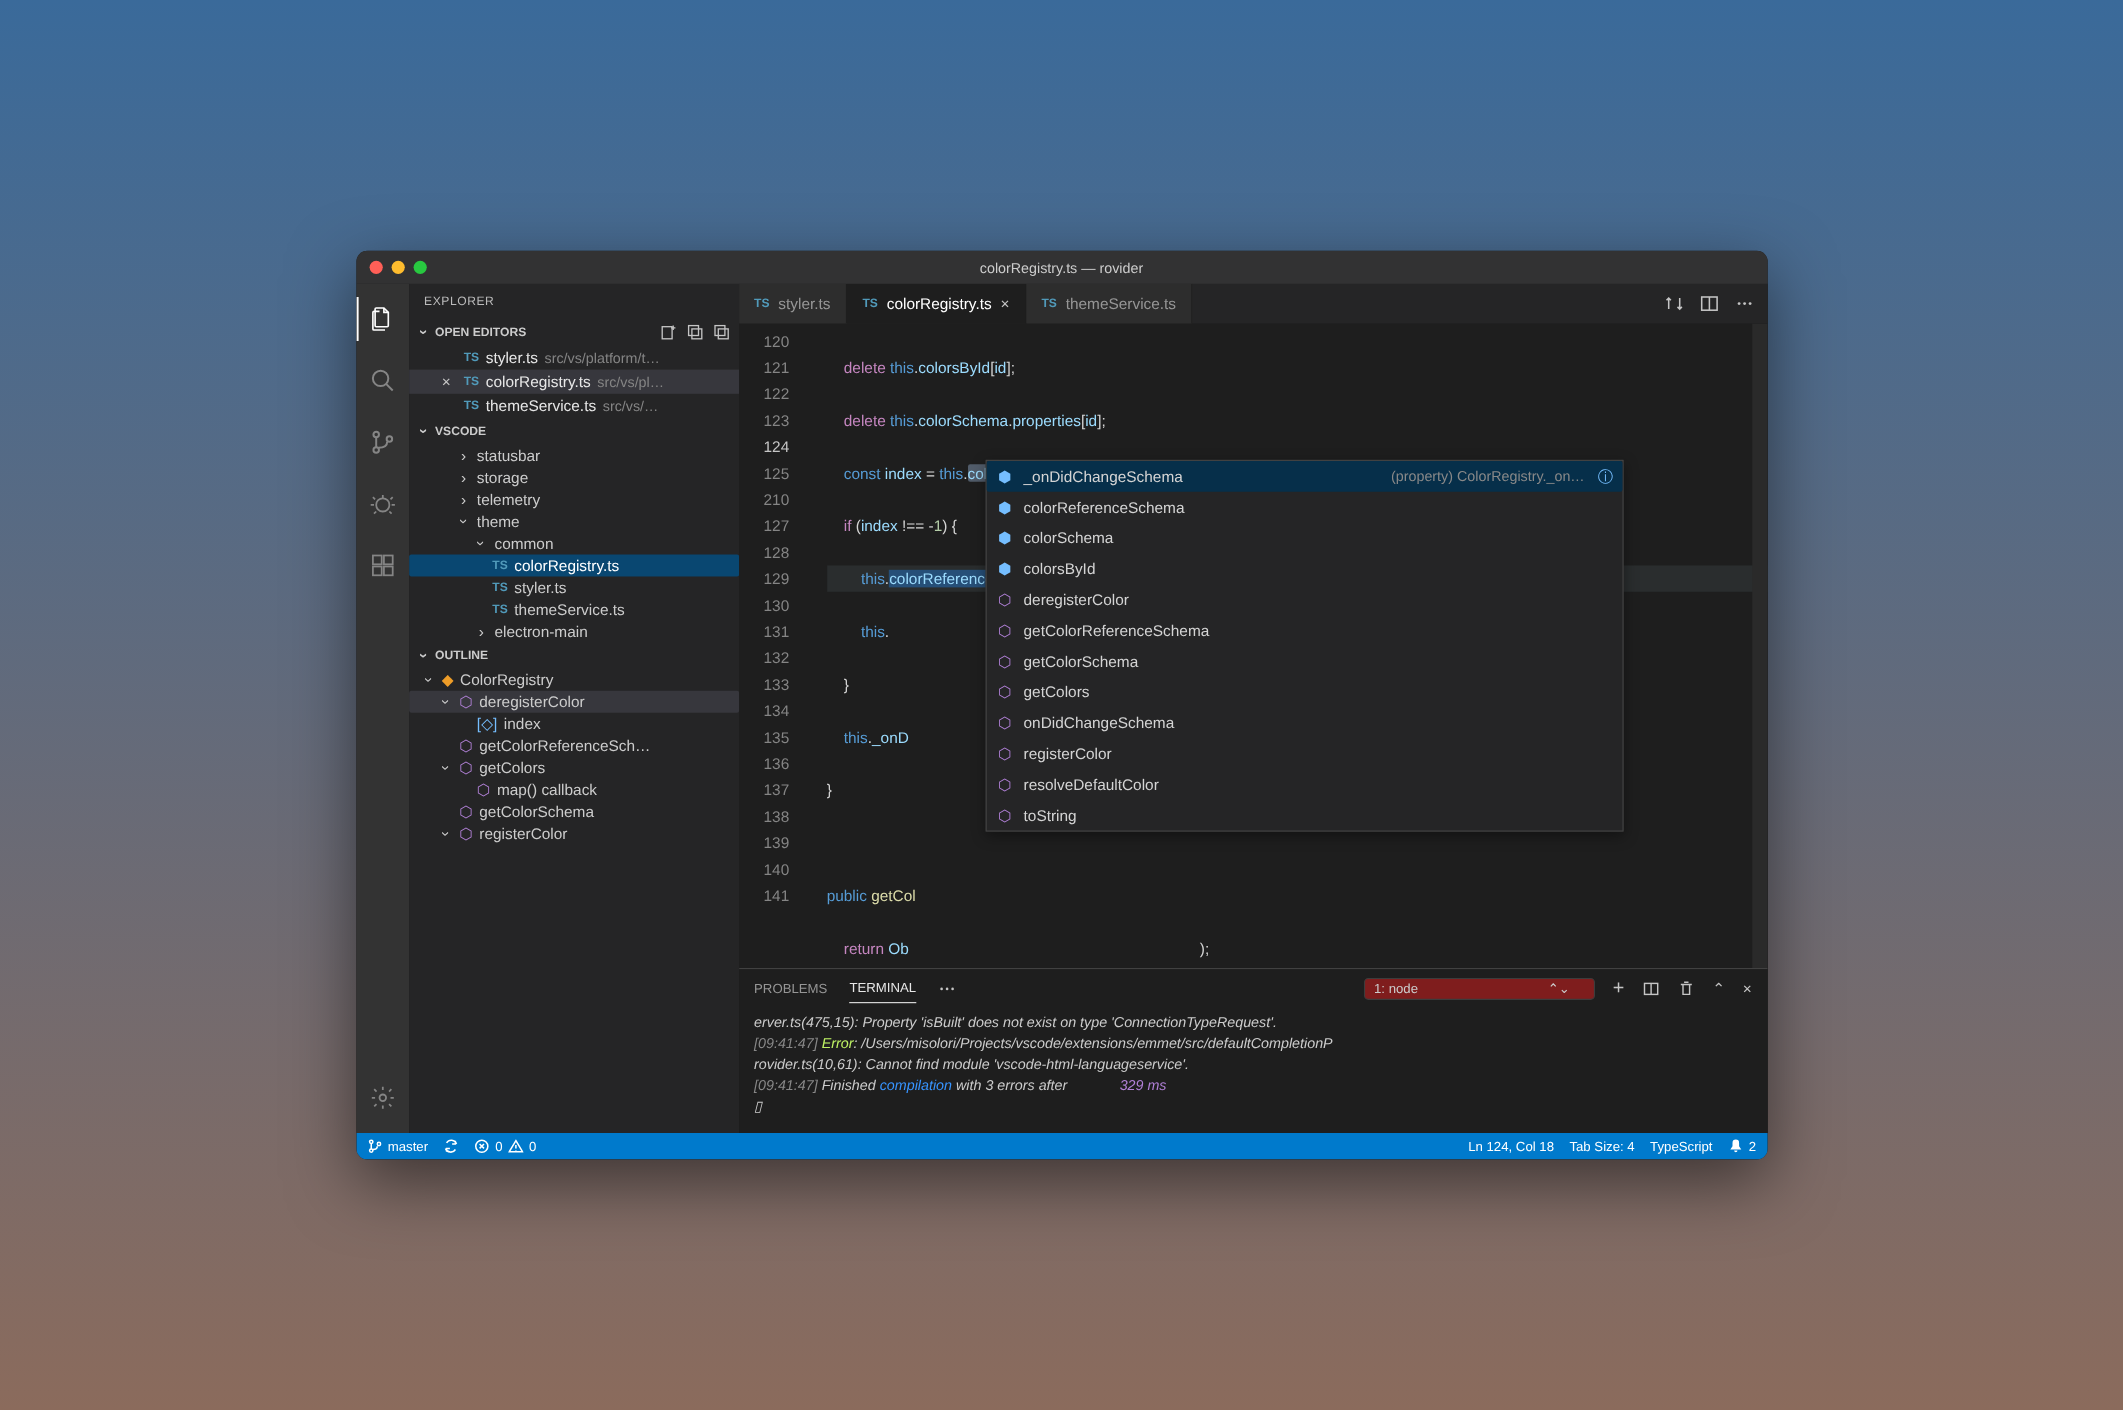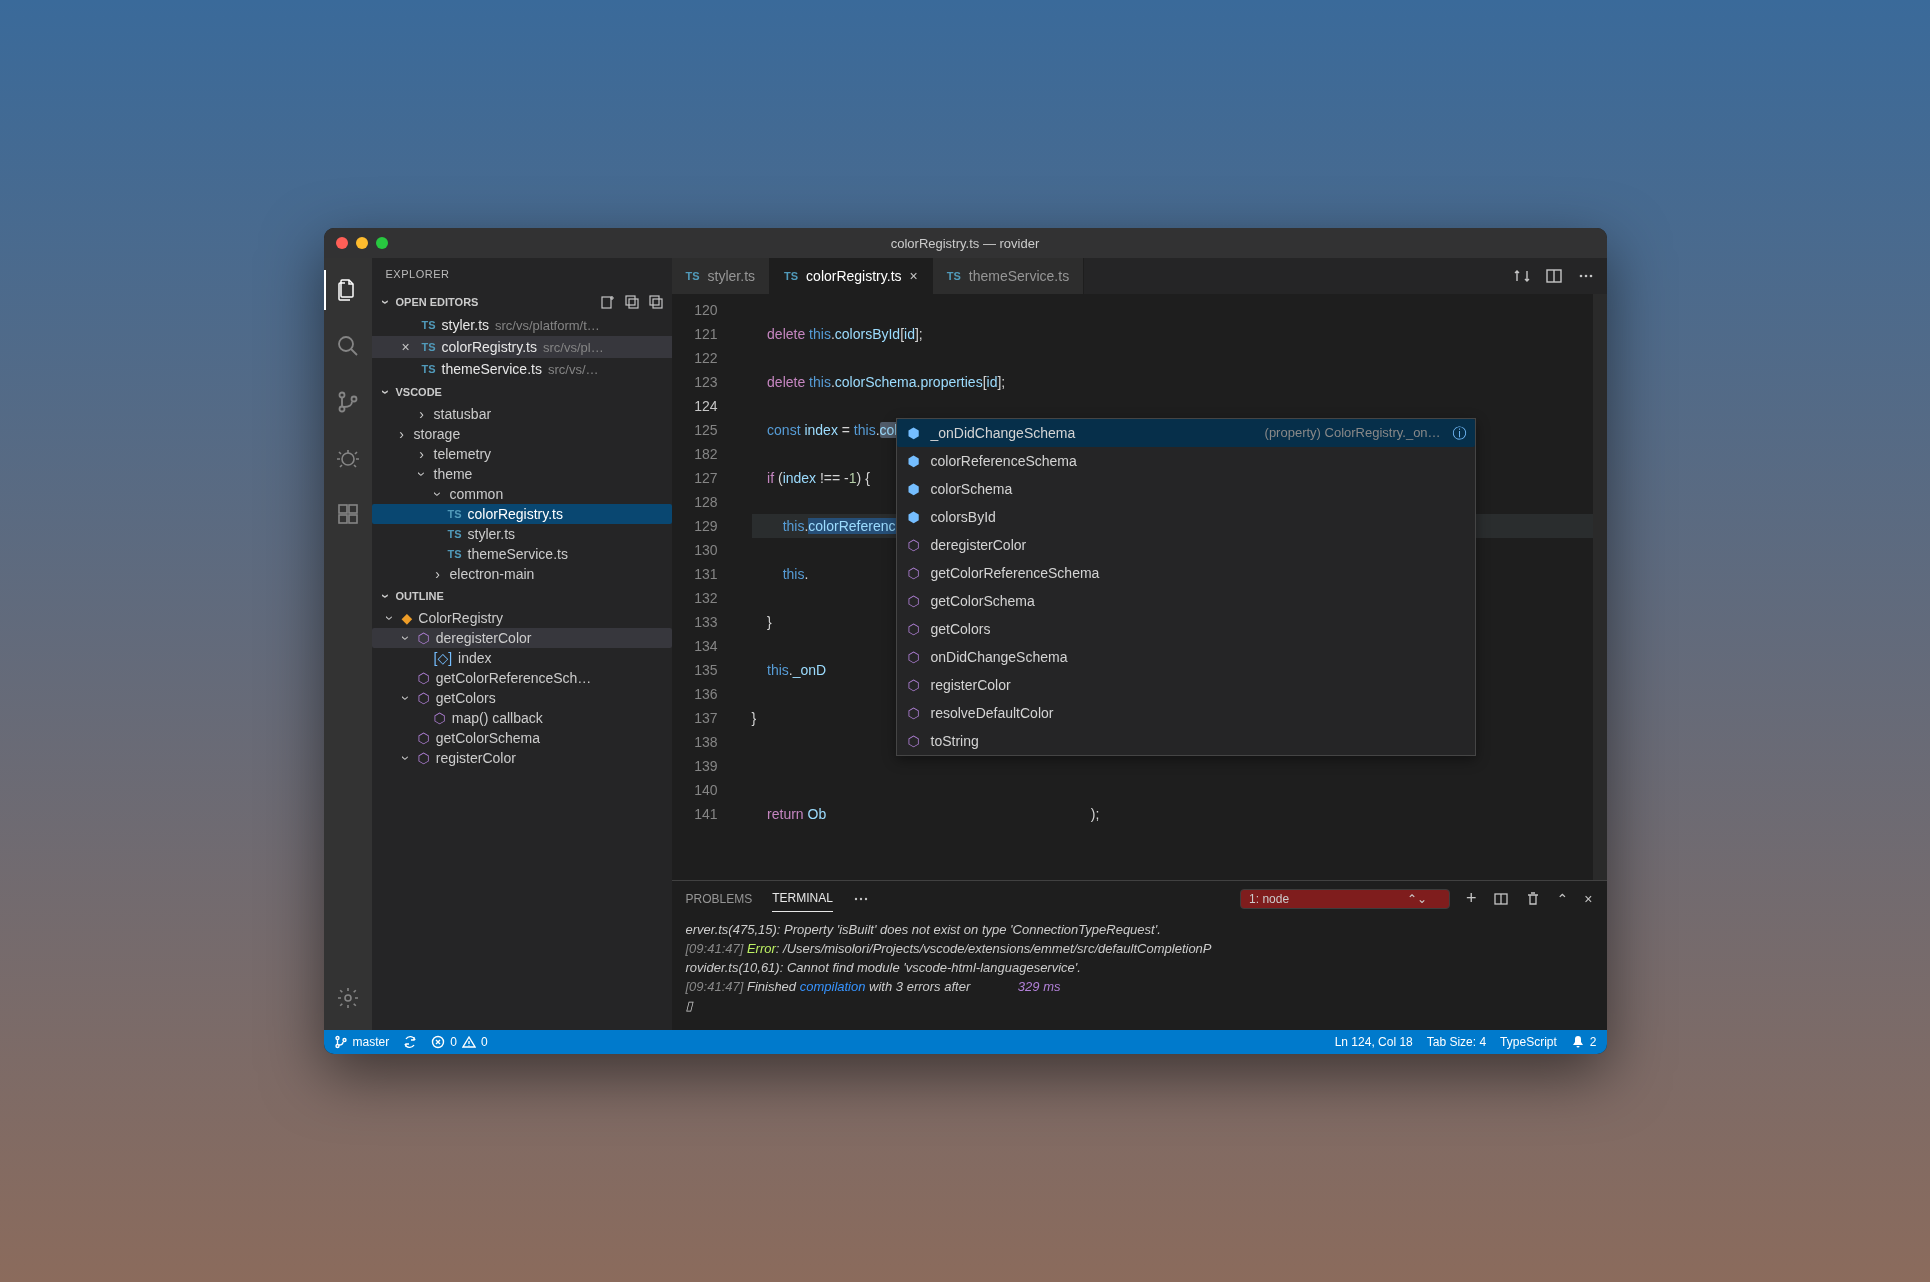--- a/index.html
+++ b/index.html
@@ -176,21 +176,21 @@
 
       <div class="side-sec-hdr">
         <span class="chev"></span>
         <span>VSCODE</span>
       </div>
       <div id="file-tree">
           <div class="tree-row" style="padding-left:44px;">
             <span class="chev right"></span>
             <span>statusbar</span>
           </div>
-          <div class="tree-row" style="padding-left:24px;">
+          <div class="tree-row" style="padding-left:44px;">
             <span class="chev right"></span>
             <span>storage</span>
           </div>
           <div class="tree-row" style="padding-left:44px;">
             <span class="chev right"></span>
             <span>telemetry</span>
           </div>
           <div class="tree-row" style="padding-left:44px;">
             <span class="chev "></span>
             <span>theme</span>
@@ -297,21 +297,21 @@
       </div>
 
       <div class="code-area">
         <div class="gutter" id="gutter">
             <div>120</div>
             <div>121</div>
             <div>122</div>
             <div>123</div>
             <div class="cur">124</div>
             <div>125</div>
-            <div>182</div>
+            <div>210</div>
             <div>127</div>
             <div>128</div>
             <div>129</div>
             <div>130</div>
             <div>131</div>
             <div>132</div>
             <div>133</div>
             <div>134</div>
             <div>135</div>
             <div>136</div>
@@ -325,20 +325,21 @@
 <div>    <span class="k">delete</span> <span class="kb">this</span>.<span class="v">colorsById</span>[<span class="v">id</span>];</div>
 <div>    <span class="k">delete</span> <span class="kb">this</span>.<span class="v">colorSchema</span>.<span class="v">properties</span>[<span class="v">id</span>];</div>
 <div>    <span class="kb">const</span> <span class="v">index</span> = <span class="kb">this</span>.<span class="v sel">colorReferenceSchema</span>.<span class="v">enum</span>.<span class="fn">indexOf</span>(<span class="v">id</span>);</div>
 <div>    <span class="k">if</span> (<span class="v">index</span> !== -<span class="n">1</span>) {</div>
 <div style="background:#2a2d2e;">        <span class="kb">this</span>.<span class="hl"><span class="v">colorReferenceSchema</span></span>.<span class="v">enum</span>.<span class="fn">splice</span>(<span class="v">index</span>, <span class="n">1</span>);       <span class="hint">Martin Aesc</span></div>
 <div>        <span class="kb">this</span>.</div>
 <div>    }</div>
 <div>    <span class="kb">this</span>.<span class="v">_onD</span></div>
 <div>}</div>
 <div> </div>
+<div><span class="kb">public</span> <span class="fn">getCol</span></div>
 <div>    <span class="k">return</span> <span class="v">Ob</span>                                                                    );</div>
 
 
 
 
 
 
 
 
 

